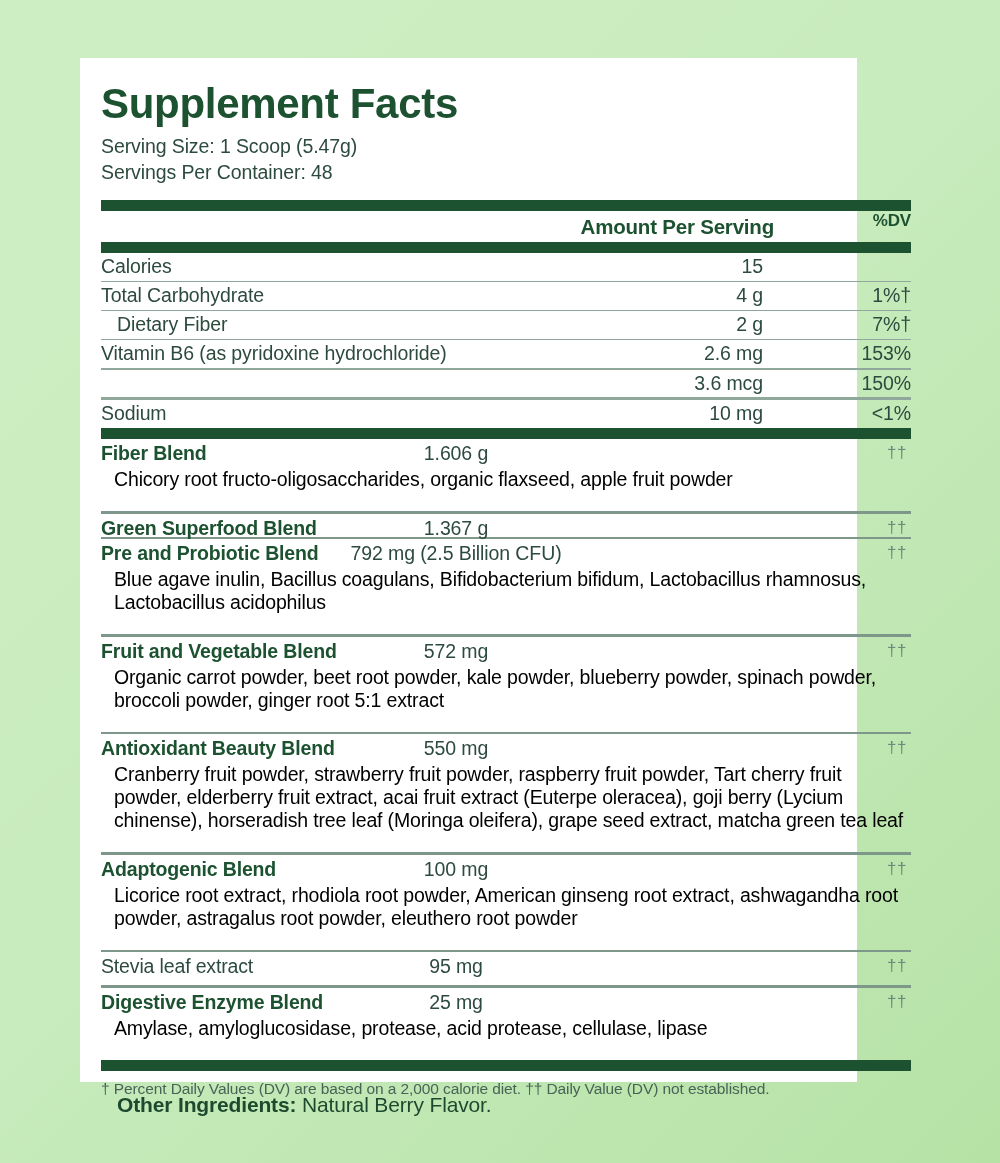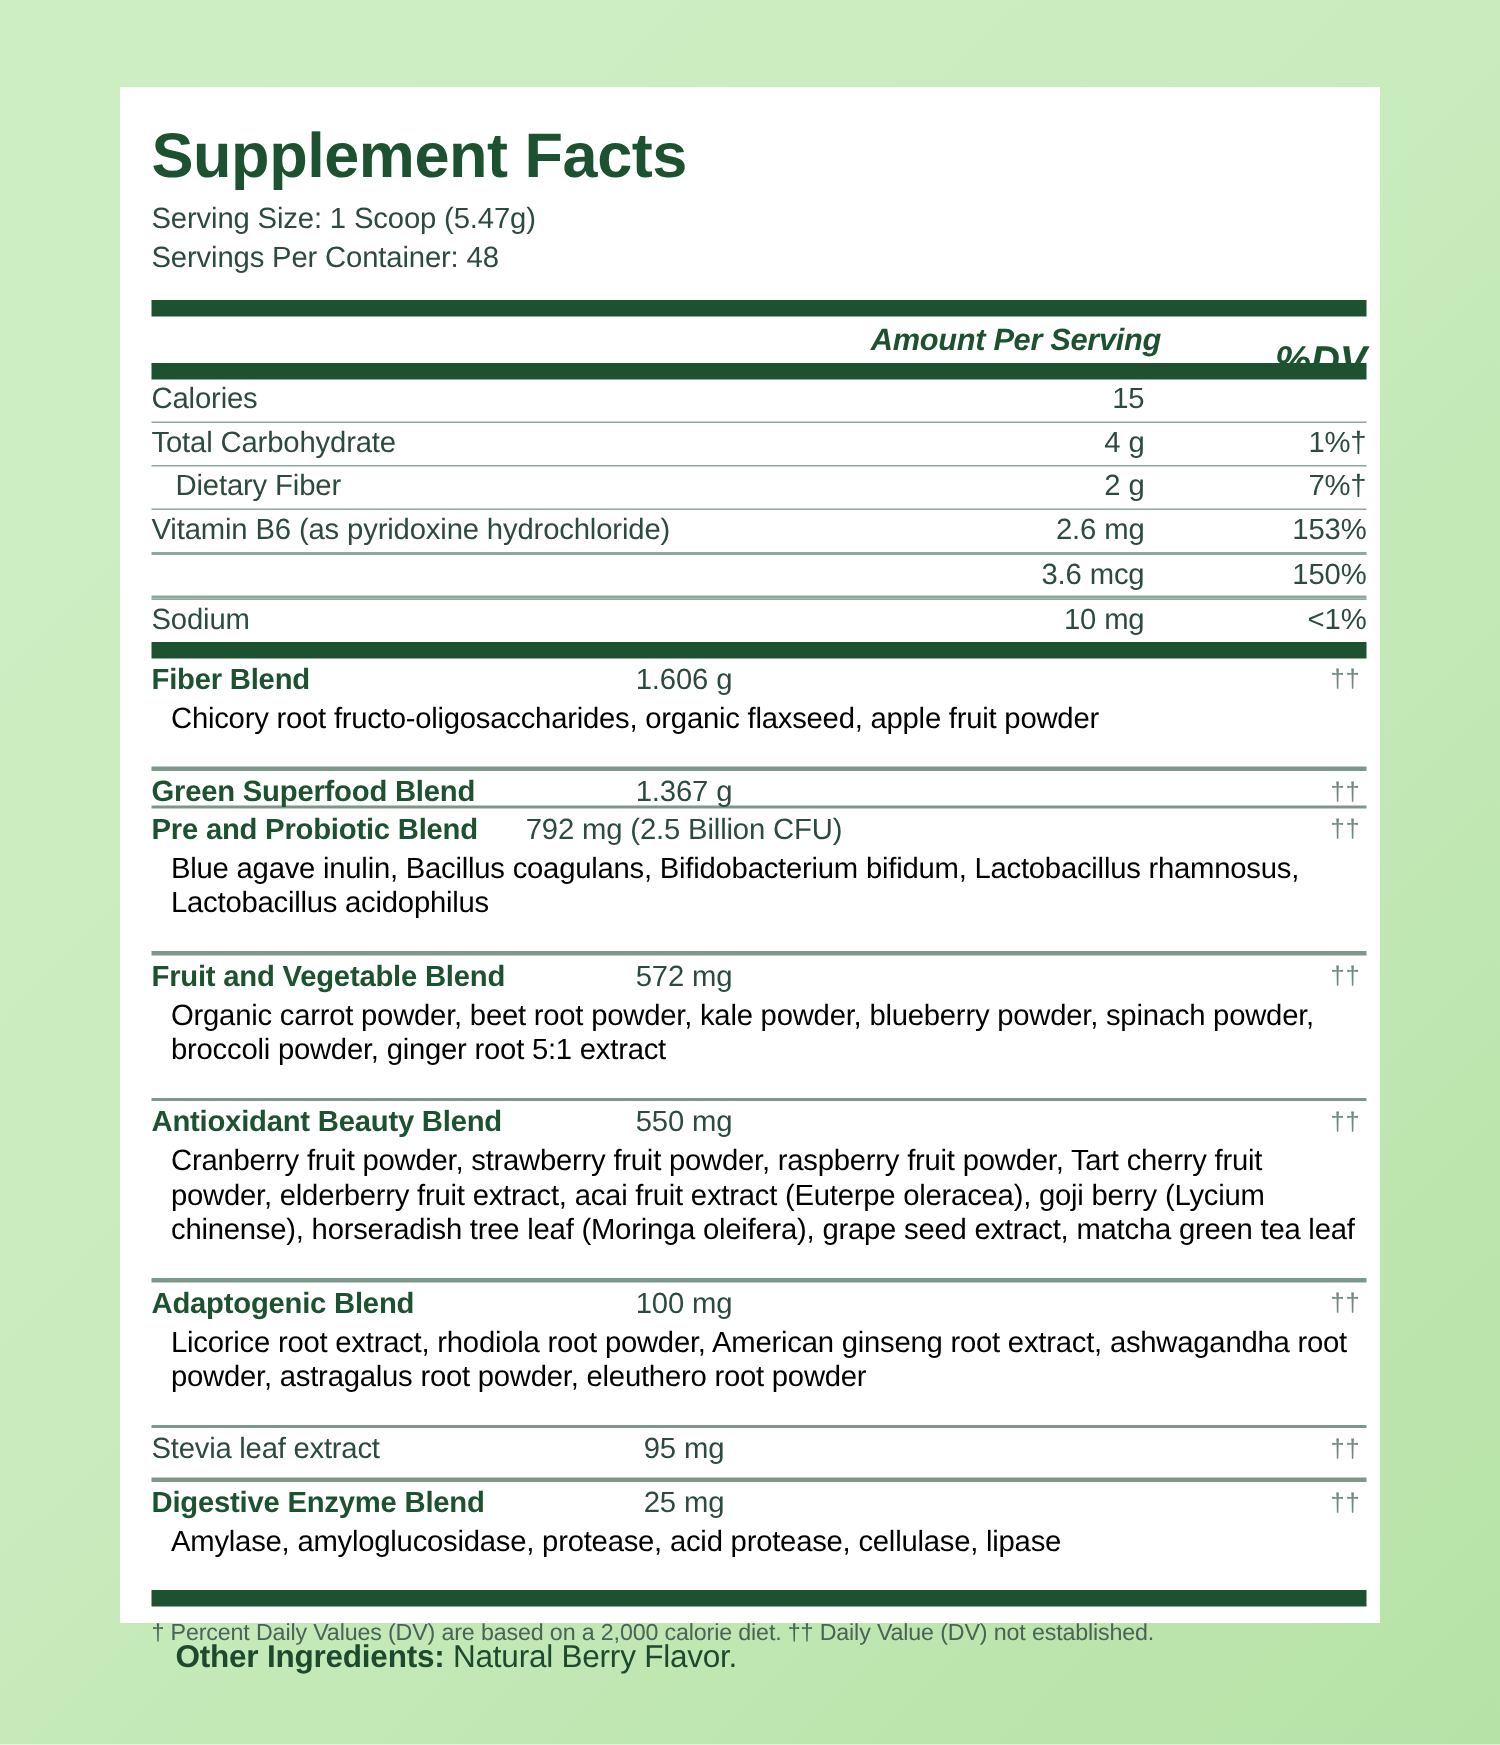--- a/index.html
+++ b/index.html
@@ -13,21 +13,21 @@
     font-family: "Liberation Sans", sans-serif;
     background: linear-gradient(135deg, #cdeec3 0%, #c9ecbe 45%, #b6e2a6 100%);
     position: relative;
     overflow: hidden;
   }
 
   #card {
     position: absolute;
     left: 80px;
     top: 58px;
-    width: 840px;
+    width: 777px;
     height: 1024px;
     background: #ffffff;
   }
 
   .inner {
     position: absolute;
     left: 21px;
     top: 0;
     width: 810px;
   }
@@ -69,36 +69,35 @@
   .rule-med {
     height: 2.5px;
     background: #7d978a;
     width: 100%;
   }
 
   
   .thead {
     position: relative;
     height: 31px;
-    font-style: italic;
   }
   .thead .amt {
     position: absolute;
     right: 137px;
     top: 4px;
     font-size: 20.5px;
     font-weight: bold;
     color: #1d5231;
     letter-spacing: -0.2px;
   }
   .thead .dv {
     position: absolute;
     right: 0px;
-    top: 14px;
-    font-size: 27px;
+    top: 0;
+    font-size: 17px;
     font-weight: bold;
     color: #1d5231;
     letter-spacing: -0.2px;
   }
 
   
   .nrow {
     position: relative;
     height: 27.7px;
   }

